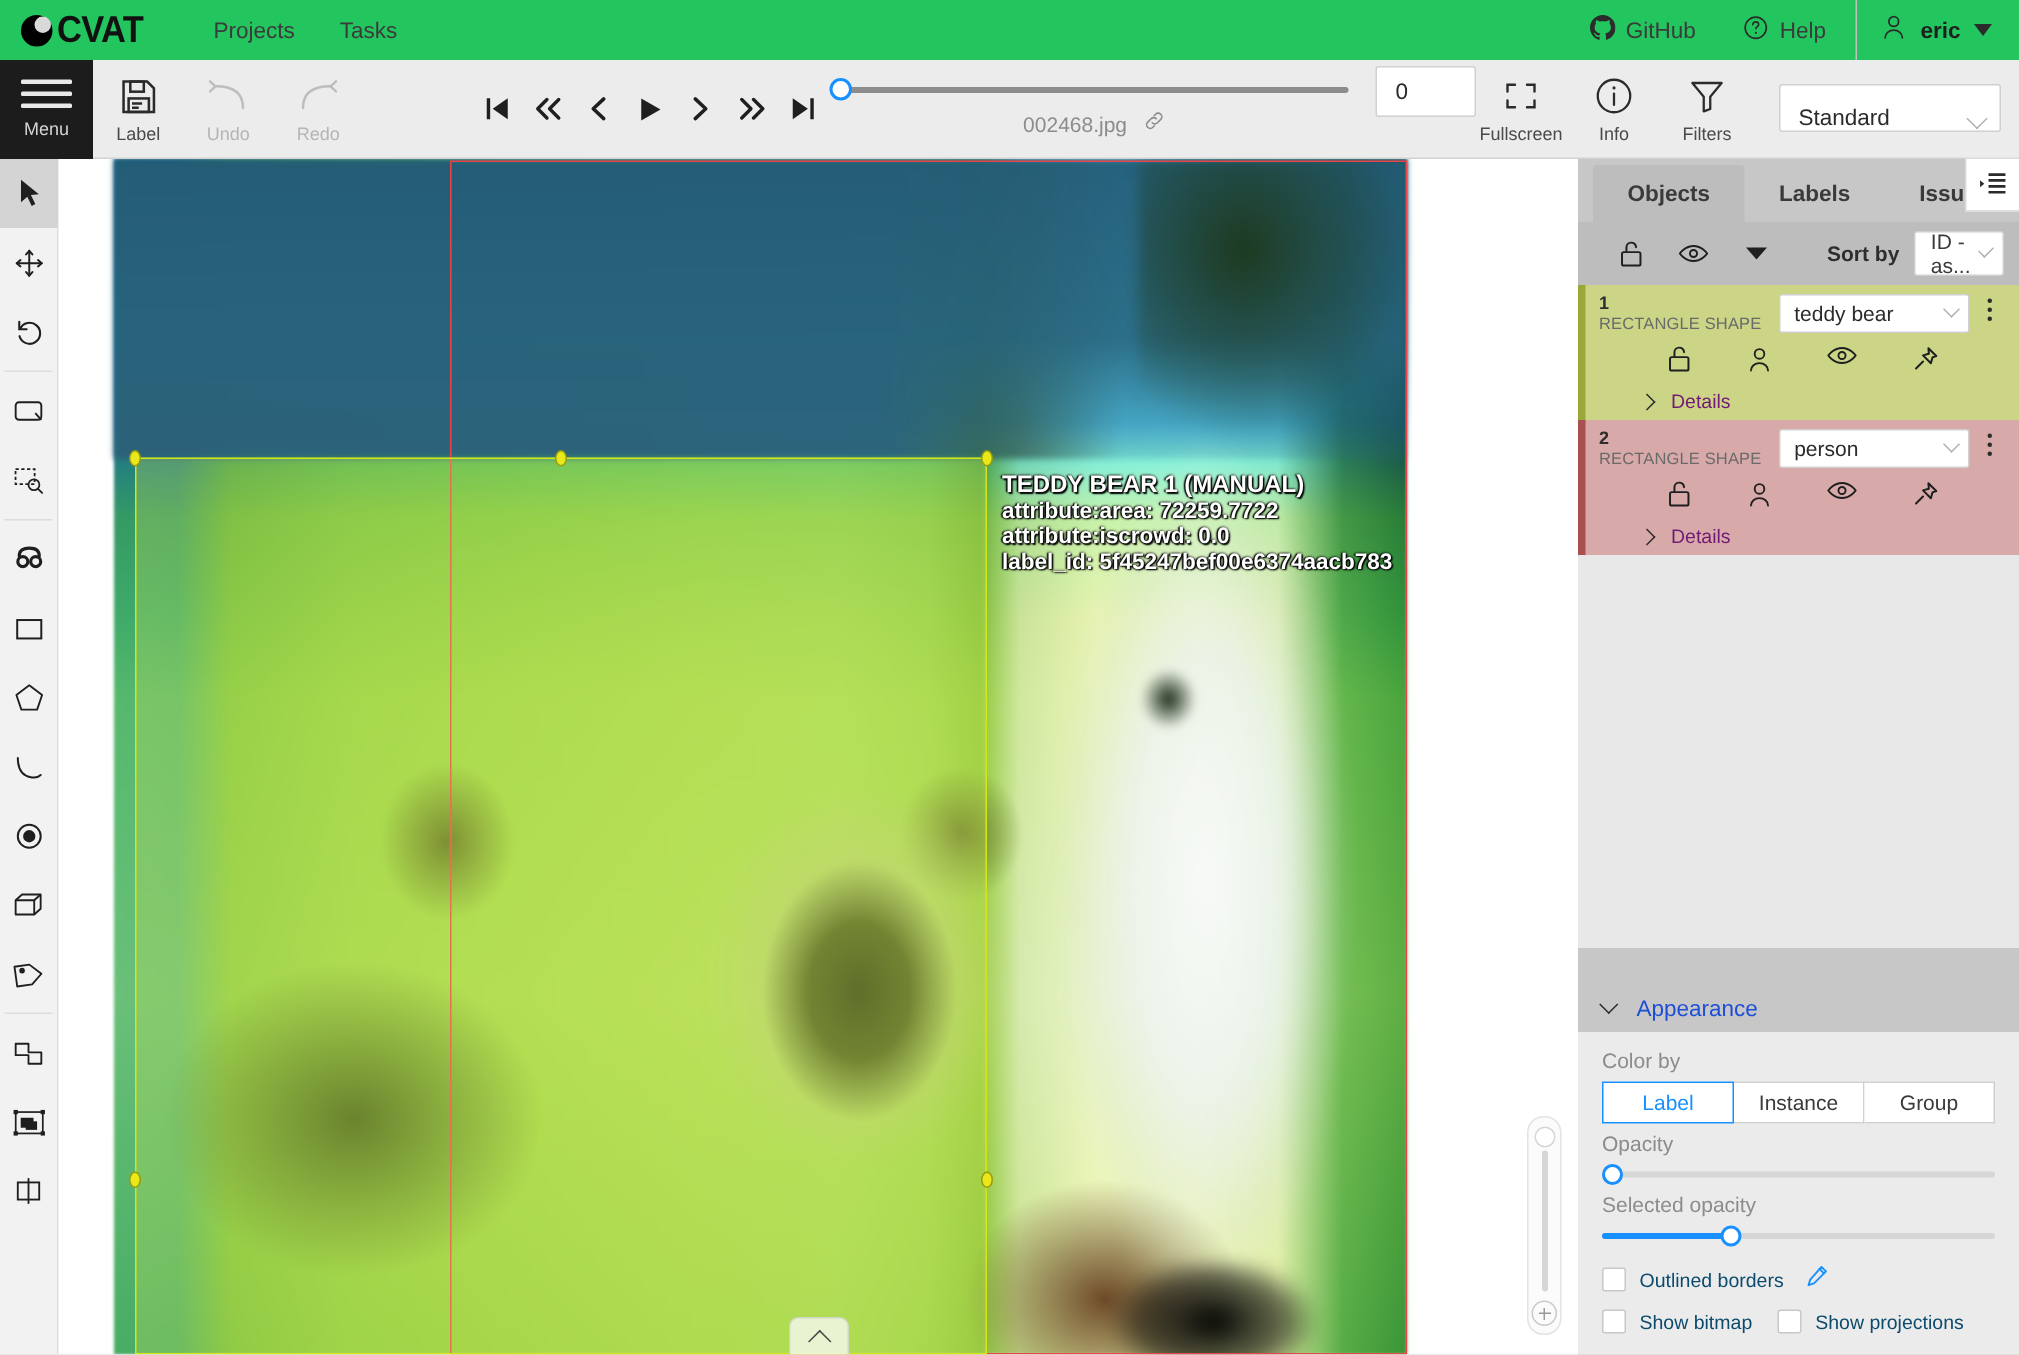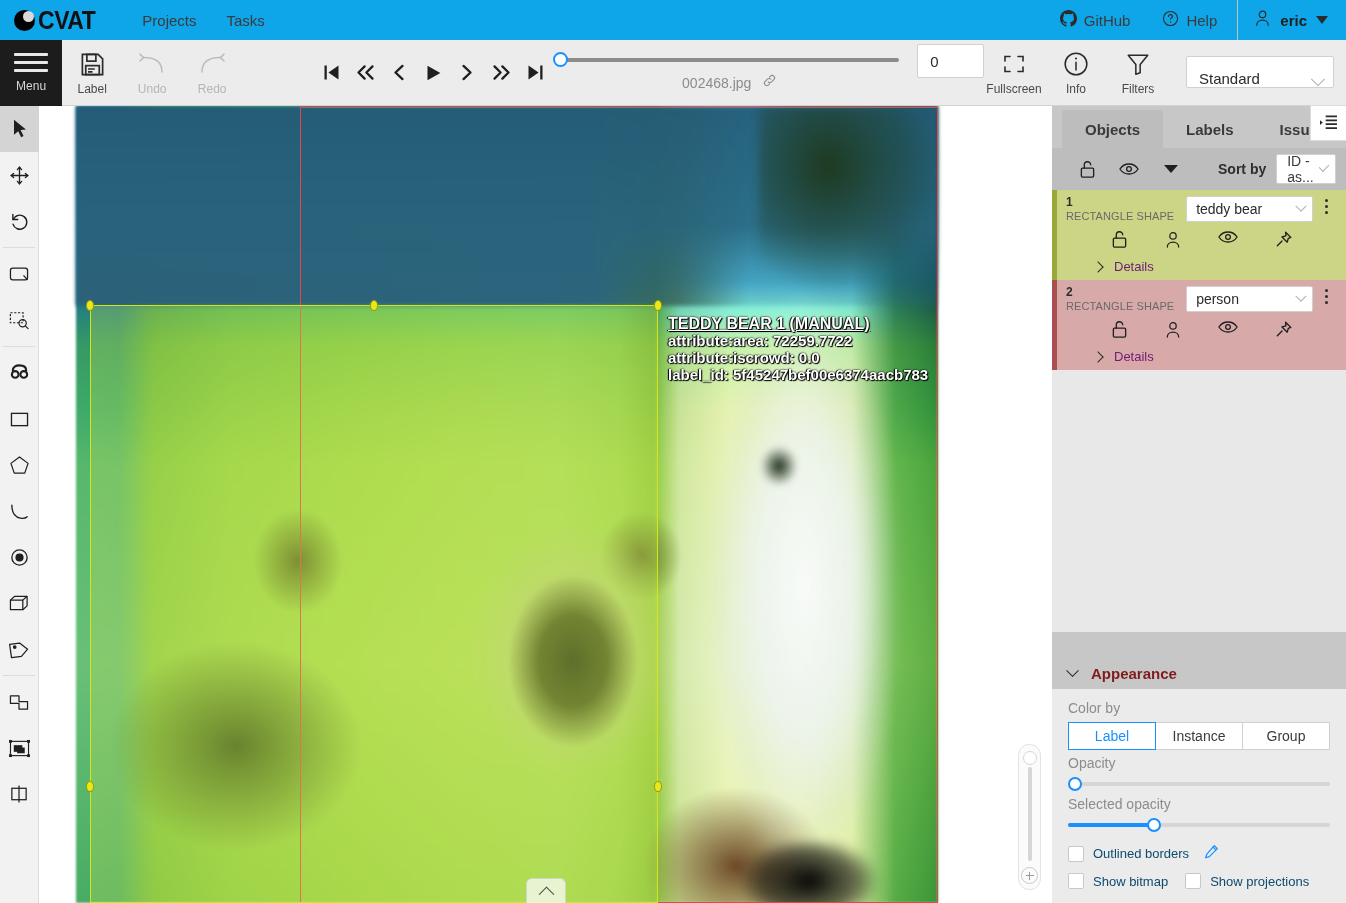--- a/index.html
+++ b/index.html
@@ -9,21 +9,21 @@
     overflow: hidden;
     font-family: "Liberation Sans", sans-serif;
     background: #d9d9d9;
     -webkit-font-smoothing: antialiased;
   }
   #app { position: relative; width: 1346px; height: 903px; }
 
   
   .header {
     position: absolute; left: 0; top: 0; width: 1346px; height: 40px;
-    background: #0ea5e9;
+    background: #22c55e;
     display: flex; align-items: center;
   }
   .logo-wrap { display: flex; align-items: center; margin-left: 14px; }
   .logo-mark {
     width: 21px; height: 21px; border-radius: 50%;
     background: #000; position: relative; margin-right: 3px;
   }
   .logo-mark::after {
     content: ""; position: absolute; right: 1px; top: 1px;
     width: 11px; height: 11px; border-radius: 50%; background: #d9d9d9;
@@ -201,21 +201,21 @@
   }
   .handle {
     position: absolute; width: 8px; height: 11px; border-radius: 50%;
     background: #e8e81a; border: 1px solid #9a9a0e;
   }
   .obj-label {
     position: absolute; color: #ffffff; font-size: 15px; font-weight: 700;
     line-height: 17px; text-shadow: 0 0 2px #000, 1px 1px 1px #000, -1px 0 1px #000;
     white-space: nowrap; font-family: "Liberation Sans", sans-serif;
   }
-  .obj-label .ttl { font-size: 16px; text-decoration: underline; }
+  .obj-label .ttl { font-size: 16px; }
 
   .collapse-tab {
     position: absolute; left: 487px; bottom: 0px; width: 40px; height: 25px;
     background: rgba(247,250,245,0.78); border: 1px solid #cfd8c4;
     border-bottom: none; border-radius: 6px 6px 0 0;
     display: flex; align-items: center; justify-content: center; cursor: pointer;
   }
   .chev-up { width: 11px; height: 11px; border-left: 1.6px solid #4a4a4a;
     border-top: 1.6px solid #4a4a4a; transform: rotate(45deg) translate(2px,2px); }
 
@@ -299,21 +299,21 @@
   .obj-empty { background: #e8e8e8; height: 262px; }
 
   
   .appearance { position: absolute; left: 0; bottom: 0; width: 294px; }
   .app-head {
     height: 32px; background: #c7c7c7; display: flex; align-items: center;
     gap: 14px; padding-left: 16px; cursor: pointer;
   }
   .app-chev { width: 9px; height: 9px; border-right: 1.7px solid #2b2b2b;
     border-bottom: 1.7px solid #2b2b2b; transform: rotate(45deg) translate(-2px,-2px); }
-  .app-title { font-size: 15px; font-weight: 700; color: #7f1d1d; }
+  .app-title { font-size: 15px; font-weight: 400; color: #1d4ed8; }
   .app-body { background: #ebebeb; padding: 8px 16px 14px 16px; }
   .app-lbl { font-size: 14px; color: #8c8c8c; line-height: 22px; }
   .seg {
     display: flex; width: 100%; height: 28px; margin: 3px 0 2px 0;
   }
   .seg > div {
     flex: 1; background: #fff; border: 1px solid #d0d0d0; border-left: none;
     display: flex; align-items: center; justify-content: center;
     font-size: 14px; color: #3a3a3a; cursor: pointer;
   }

